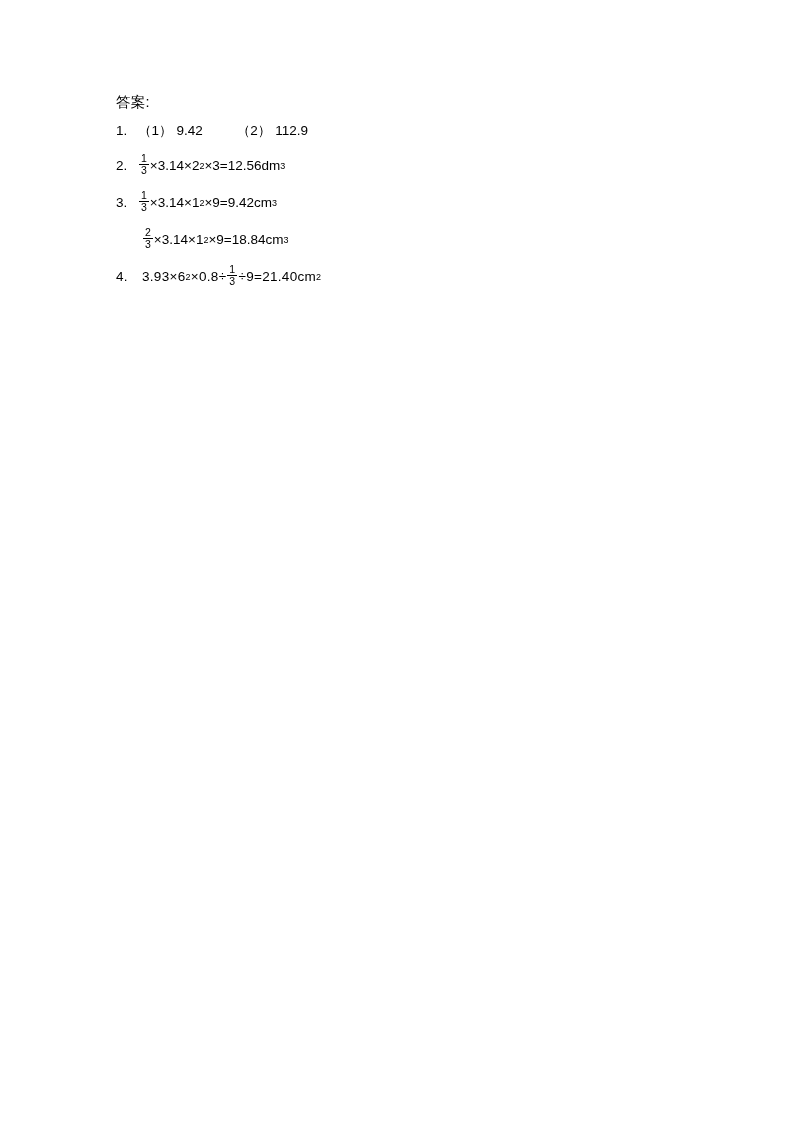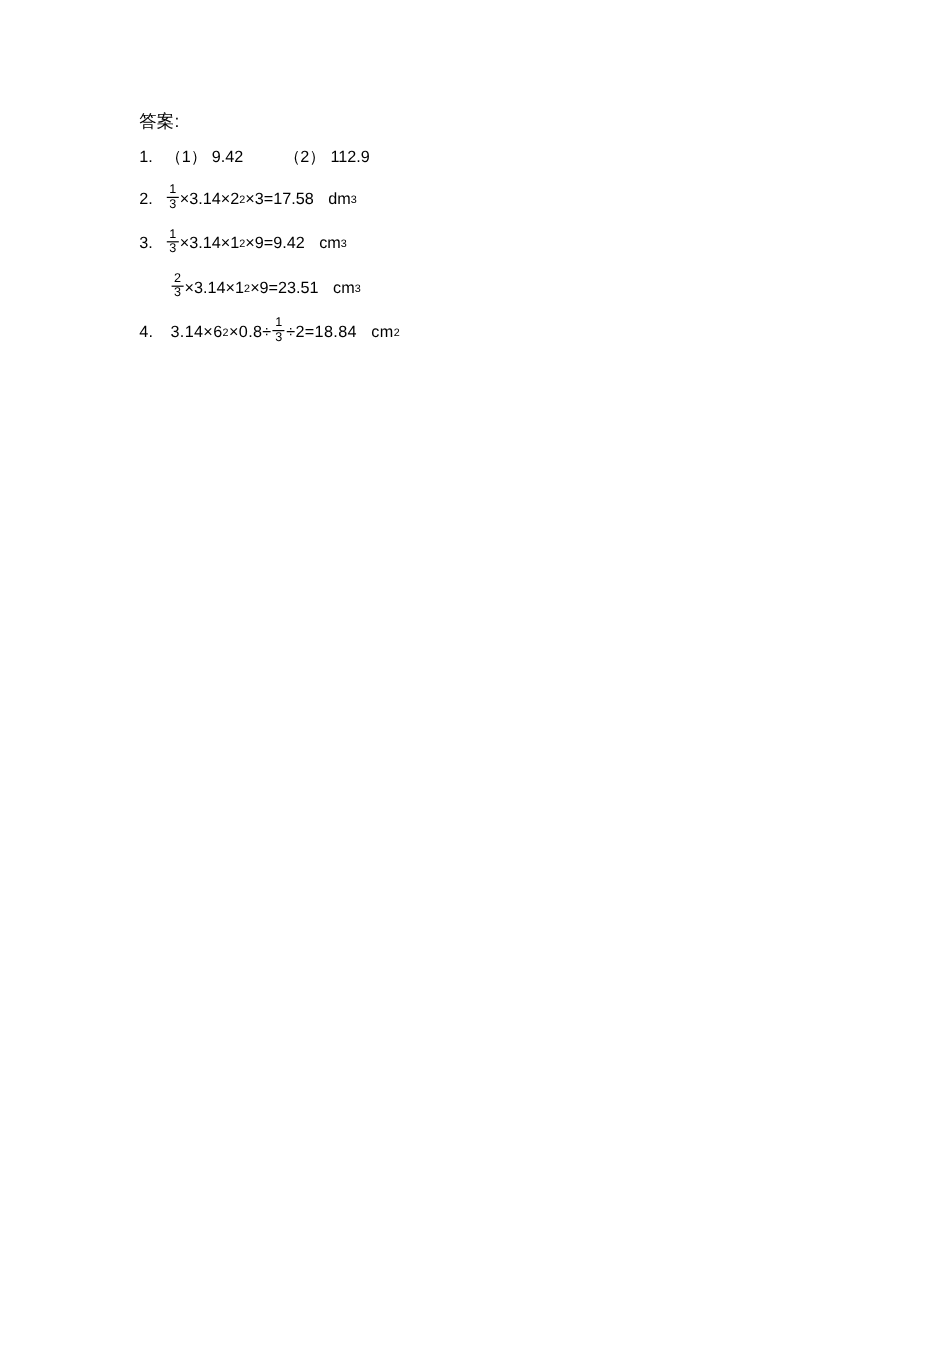--- a/index.html
+++ b/index.html
@@ -83,21 +83,20 @@
   .sp {
     display: inline-block;
     width: 4px;
   }
   .gap-lg {
     display: inline-block;
     width: 34px;
   }
   .unit {
     font-size: 13.5px;
-    margin-left: 12px;
   }
   .row4 {
     letter-spacing: 0.3px;
   }
 </style>
 </head>
 <body>
 
 <div class="page">
   <div class="content">
@@ -127,21 +126,21 @@
           <span class="denom">3</span>
         </span>
         <span>×</span>
         <span>3.14</span>
         <span>×</span>
         <span>2</span>
         <sup class="exp">2</sup>
         <span>×</span>
         <span>3</span>
         <span>=</span>
-        <span>17.58</span>
+        <span>12.56</span>
         <span class="unit">dm</span>
         <sup class="exp">3</sup>
       </span>
     </div>
 
     <div class="ans-row">
       <span class="num">3.</span>
       <span class="expr">
         <span class="frac">
           <span class="numer">1</span>
@@ -168,37 +167,37 @@
           <span class="denom">3</span>
         </span>
         <span>×</span>
         <span>3.14</span>
         <span>×</span>
         <span>1</span>
         <sup class="exp">2</sup>
         <span>×</span>
         <span>9</span>
         <span>=</span>
-        <span>23.51</span>
+        <span>18.84</span>
         <span class="unit">cm</span>
         <sup class="exp">3</sup>
       </span>
     </div>
 
     <div class="ans-row row4">
       <span class="num">4.</span>
       <span class="sp"></span>
       <span class="expr">
-        <span>3.14×6</span>
+        <span>3.93×6</span>
         <sup class="exp">2</sup>
         <span>×0.8÷</span>
         <span class="frac">
           <span class="numer">1</span>
           <span class="denom">3</span>
         </span>
-        <span>÷2=18.84</span>
+        <span>÷9=21.40</span>
         <span class="unit">cm</span>
         <sup class="exp">2</sup>
       </span>
     </div>
 
   </div>
 </div>
 
 </body></html>

